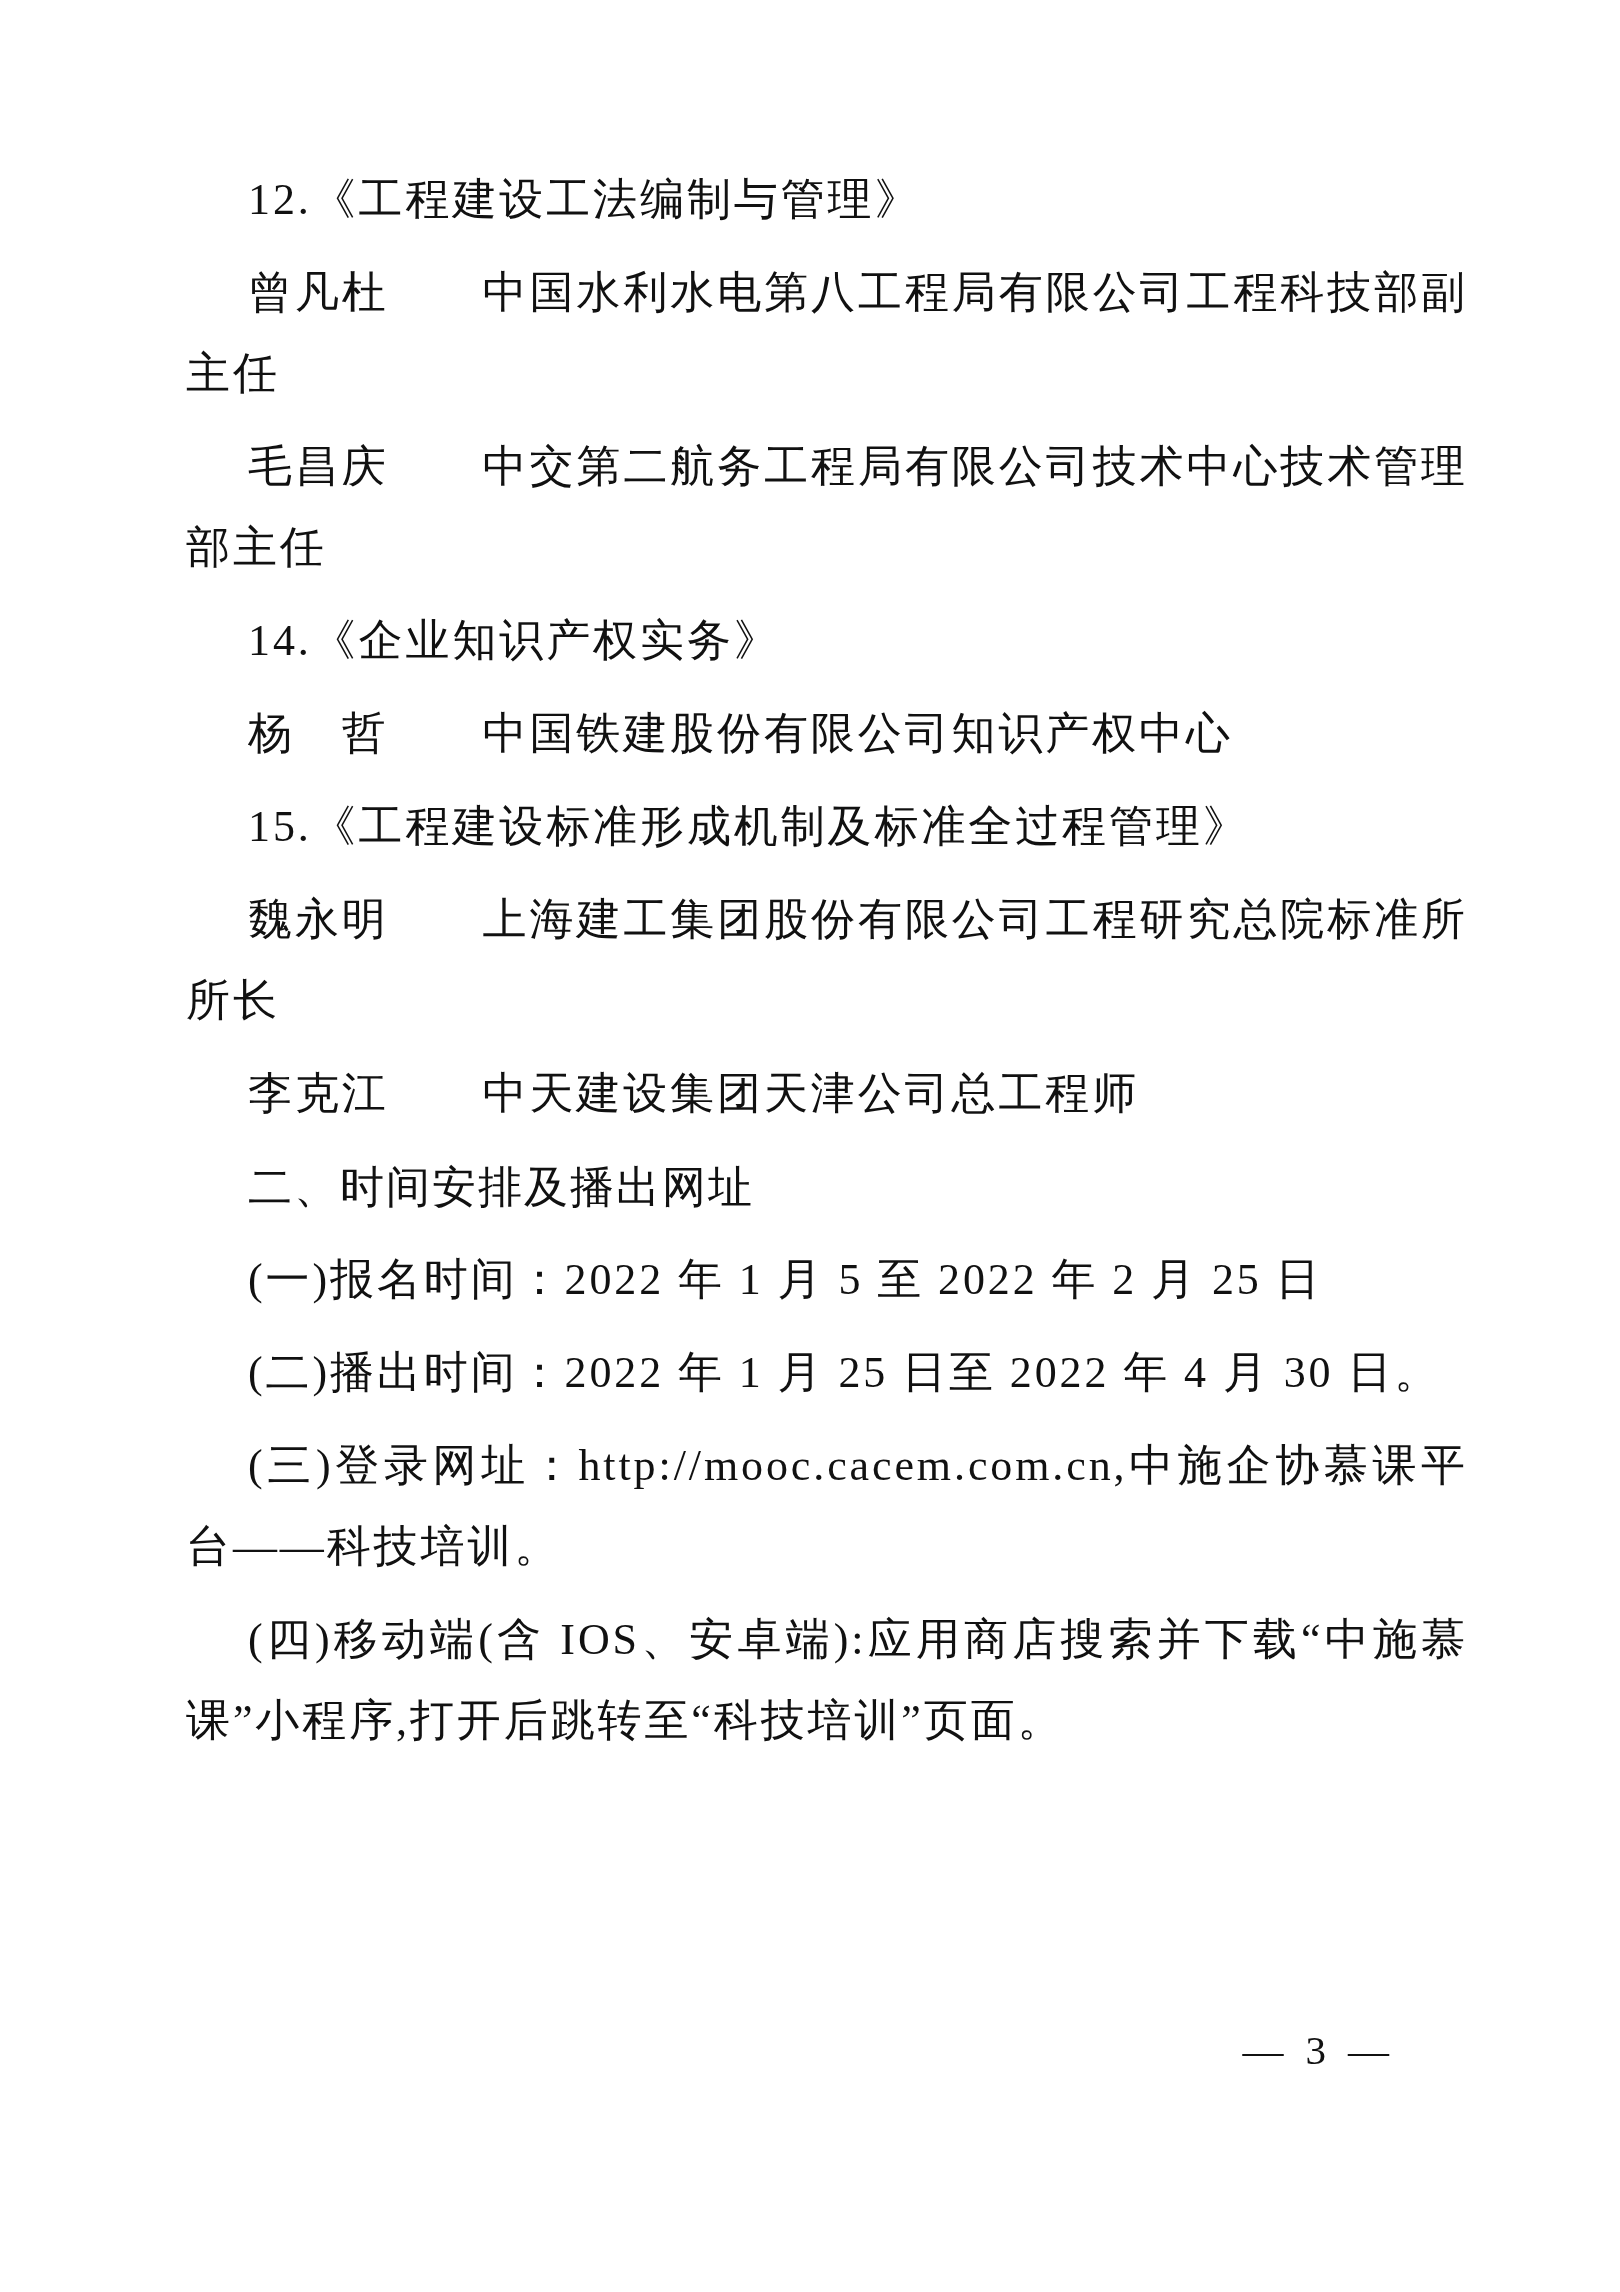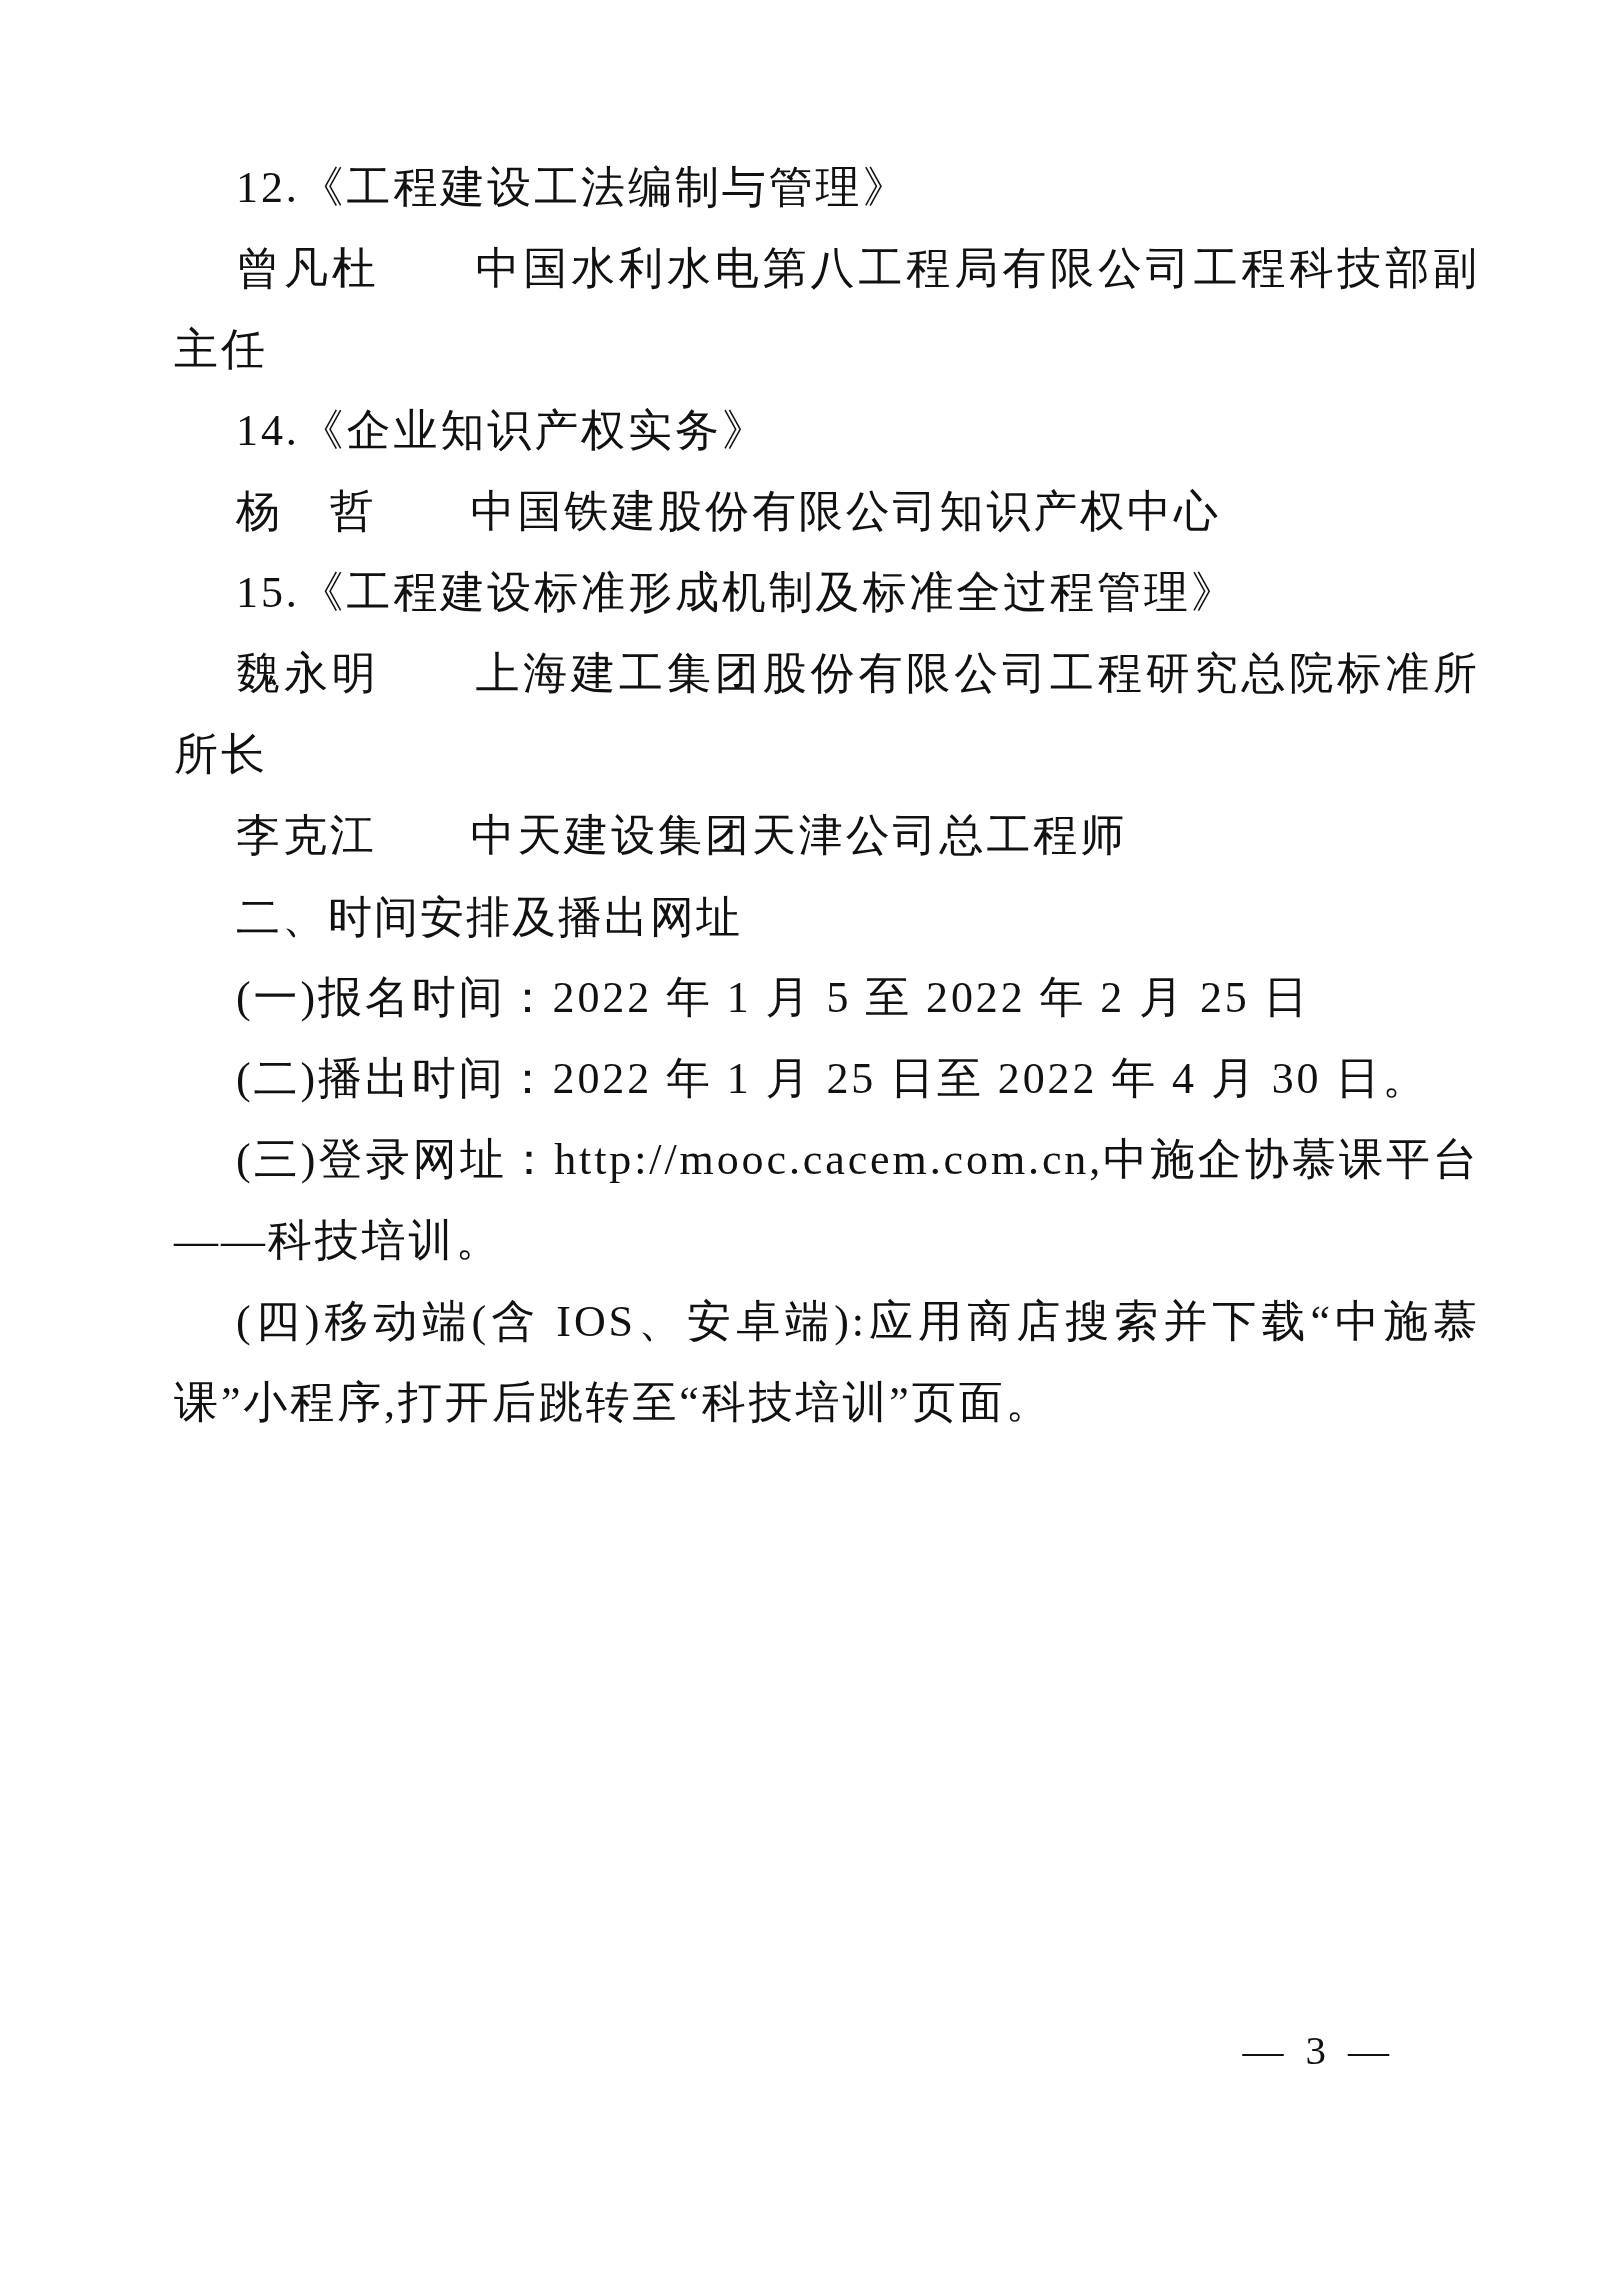--- a/index.html
+++ b/index.html
@@ -16,21 +16,21 @@
     color: #111111;
     font-family: "Liberation Serif", "DejaVu Serif", serif;
   }
   .content {
     position: absolute;
     left: 174px;
     top: 147px;
     width: 1306px;
   }
   .para {
-    margin: 0;
+    margin: 12px;
     font-size: 44px;
     line-height: 81px;
     letter-spacing: 2.9px;
     text-align: justify;
     text-indent: 62px;
     word-break: normal;
     color: #111111;
   }
   .para.heading {
     font-family: "Liberation Sans", "DejaVu Sans", sans-serif;
@@ -48,20 +48,21 @@
     font-family: "Liberation Serif", "DejaVu Serif", serif;
   }
 </style>
 </head>
 <body>
 
 <div class="page">
   <div class="content">
     <p class="para">12.《工程建设工法编制与管理》</p>
     <p class="para">曾凡杜　　中国水利水电第八工程局有限公司工程科技部副主任</p>
+    <p class="para">毛昌庆　　中交第二航务工程局有限公司技术中心技术管理部主任</p>
     <p class="para">14.《企业知识产权实务》</p>
     <p class="para">杨　哲　　中国铁建股份有限公司知识产权中心</p>
     <p class="para">15.《工程建设标准形成机制及标准全过程管理》</p>
     <p class="para">魏永明　　上海建工集团股份有限公司工程研究总院标准所所长</p>
     <p class="para">李克江　　中天建设集团天津公司总工程师</p>
     <p class="para heading">二、时间安排及播出网址</p>
     <p class="para">(一)报名时间：2022 年 1 月 5 至 2022 年 2 月 25 日</p>
     <p class="para">(二)播出时间：2022 年 1 月 25 日至 2022 年 4 月 30 日。</p>
     <p class="para">(三)登录网址：http://mooc.cacem.com.cn,中施企协慕课平台——科技培训。</p>
     <p class="para">(四)移动端(含 IOS、安卓端):应用商店搜索并下载“中施慕课”小程序,打开后跳转至“科技培训”页面。</p>

